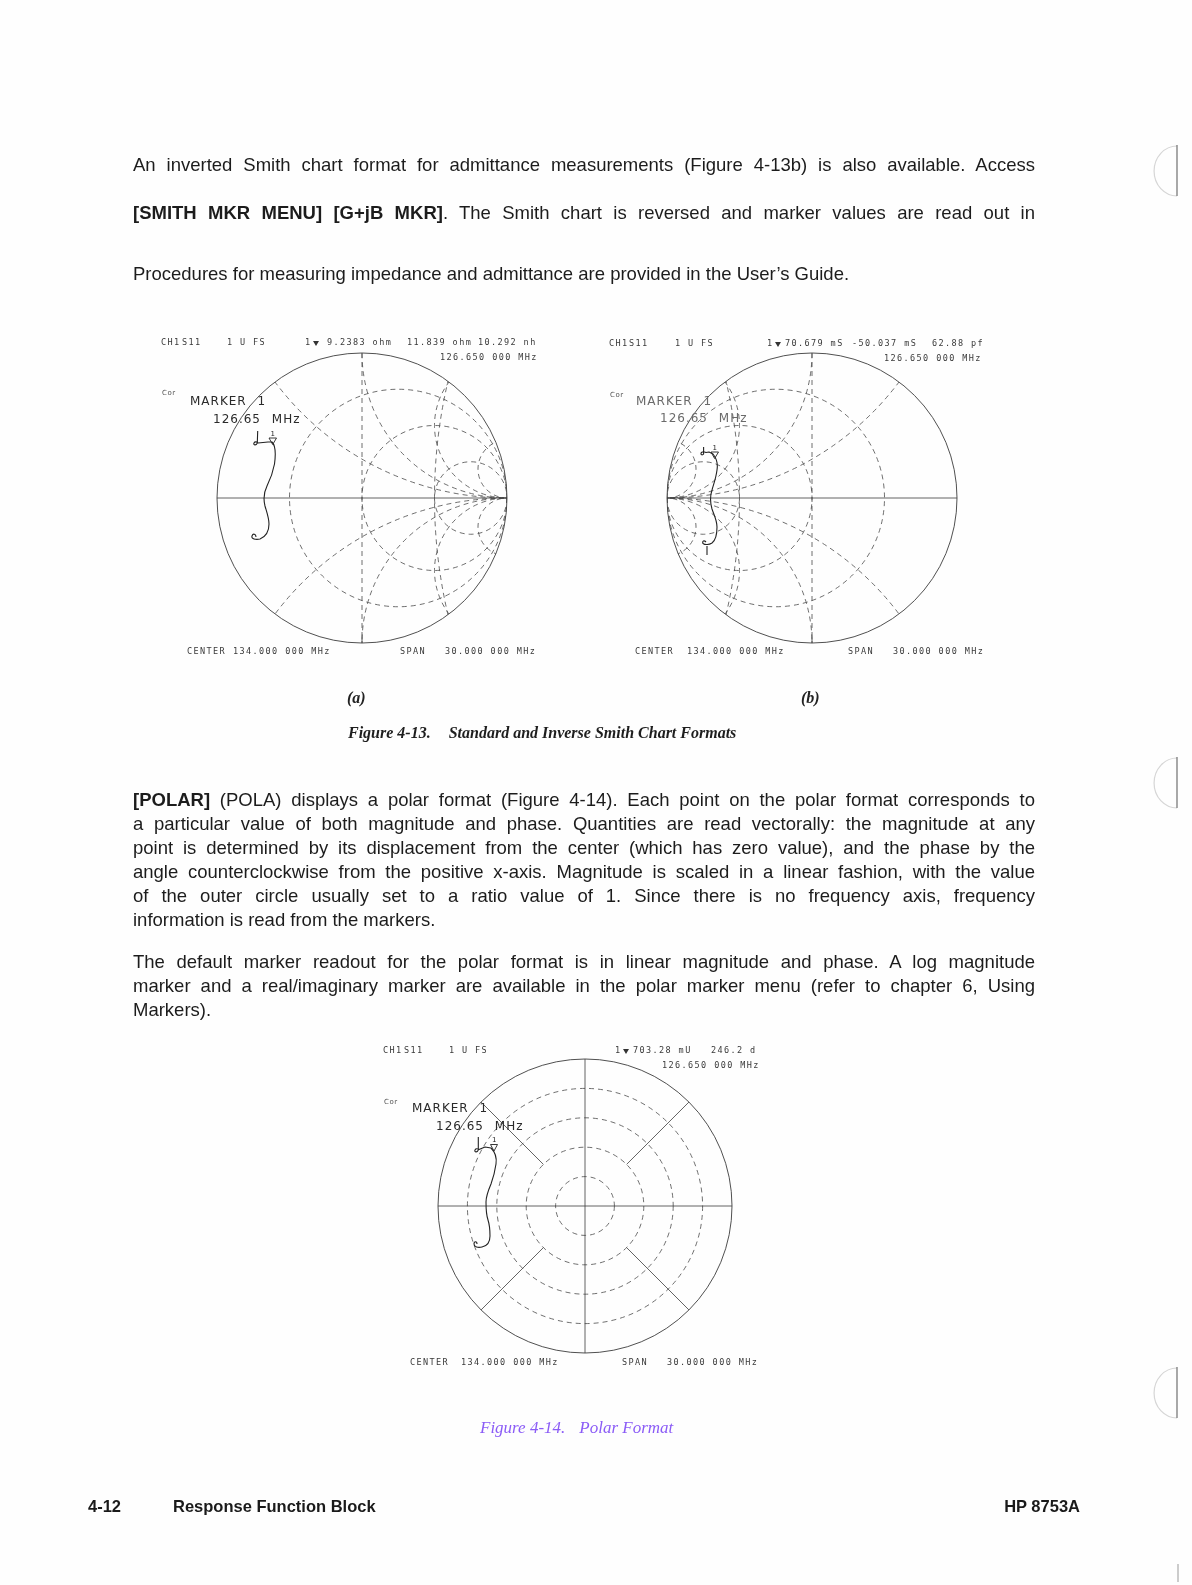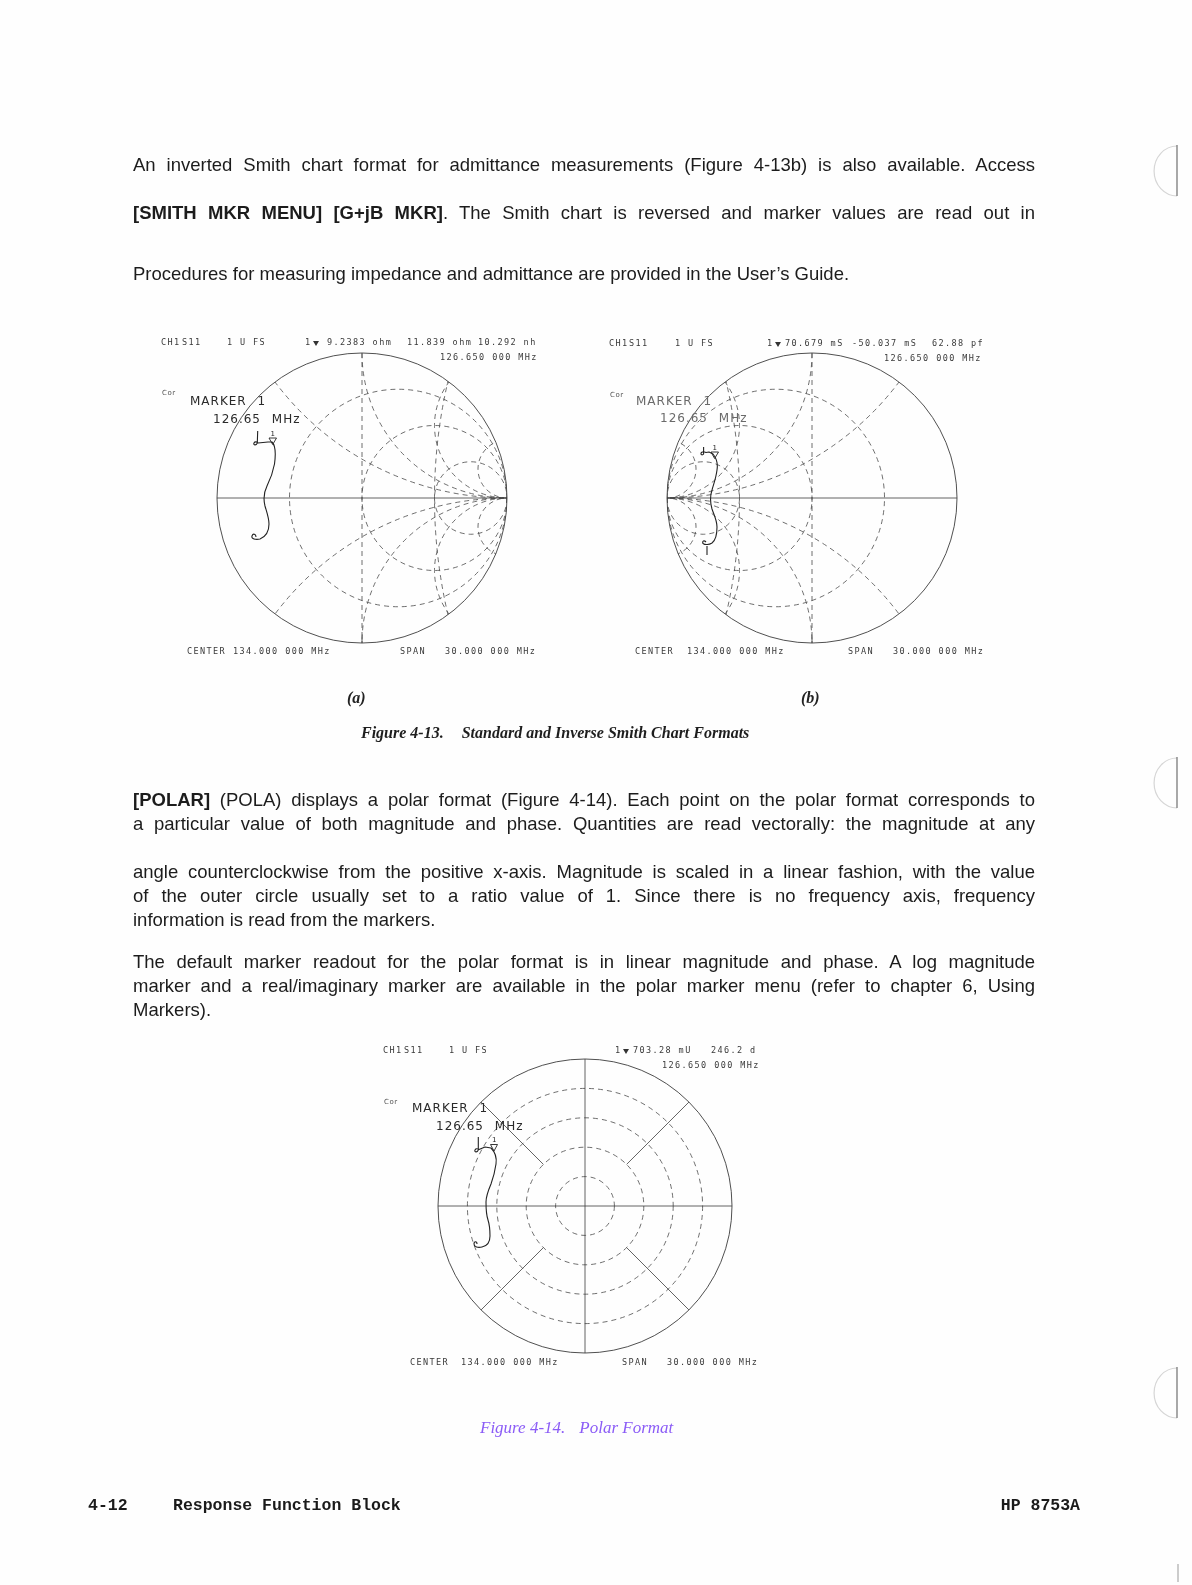--- a/index.html
+++ b/index.html
@@ -45,30 +45,30 @@
   .tri { fill: none; stroke: #222; stroke-width: 0.9; }
   .trace-num { font-family: "DejaVu Sans", sans-serif; font-size: 7px; fill: #222; }
 
   .sublabel {
     position: absolute; font-family: "Liberation Serif", serif;
     font-style: italic; font-weight: bold; font-size: 16px; line-height: 18px; color: #222;
   }
   .caption13 {
     position: absolute; left: 348px; top: 724px; white-space: pre;
     font-family: "Liberation Serif", serif; font-style: italic; font-weight: bold;
-    font-size: 16px; line-height: 18px; color: #1e1e1e; margin-left: 13px;
+    font-size: 16px; line-height: 18px; color: #1e1e1e;
   }
   .caption14 {
     position: absolute; left: 480px; top: 1418px; white-space: pre;
     font-family: "Liberation Serif", serif; font-style: italic;
     font-size: 17px; line-height: 20px; color: #8b5cf6;
   }
   .cap-gap { display: inline-block; width: 18px; }
   .footer-text {
-    position: absolute; top: 1496px; font-family: Liberation Mono, monospace;
+    position: absolute; top: 1496px; font-family: Liberation Sans, sans-serif;
     font-weight: bold; font-size: 16.5px; line-height: 20px; color: #1a1a1a; white-space: pre;
   }
   .binder { position: absolute; left: 1140px; width: 52px; overflow: visible; }
 </style>
 </head>
 <body>
 
 <div id="page">
 
   <div class="line" style="top:153px"><span>An inverted Smith chart format for admittance measurements (Figure 4-13b) is also available. Access</span></div>
@@ -175,20 +175,21 @@
     <span class="mono" style="left:848px;top:645px">SPAN</span>
     <span class="mono" style="left:893px;top:645px">30.000 000 MHz</span>
   </div>
 
   <span class="sublabel" style="left:347px;top:689px">(a)</span>
   <span class="sublabel" style="left:801px;top:689px">(b)</span>
   <div class="caption13"><span>Figure 4-13.</span><span class="cap-gap"></span><span>Standard and Inverse Smith Chart Formats</span></div>
 
   <div class="line" style="top:788px"><span class="b">[POLAR]</span><span> (POLA) displays a polar format (Figure 4-14). Each point on the polar format corresponds to</span></div>
   <div class="line" style="top:812px"><span>a particular value of both magnitude and phase. Quantities are read vectorally: the magnitude at any</span></div>
+  <div class="line" style="top:836px"><span>point is determined by its displacement from the center (which has zero value), and the phase by the</span></div>
   <div class="line" style="top:860px"><span>angle counterclockwise from the positive x-axis. Magnitude is scaled in a linear fashion, with the value</span></div>
   <div class="line" style="top:884px"><span>of the outer circle usually set to a ratio value of 1. Since there is no frequency axis, frequency</span></div>
   <div class="line last" style="top:908px"><span>information is read from the markers.</span></div>
 
   <div class="line" style="top:950px"><span>The default marker readout for the polar format is in linear magnitude and phase. A log magnitude</span></div>
   <div class="line" style="top:974px"><span>marker and a real/imaginary marker are available in the polar marker menu (refer to chapter 6, Using</span></div>
   <div class="line last" style="top:998px"><span>Markers).</span></div>
 
   <div>
     <span class="mono" style="left:383px;top:1044px">CH1</span>

